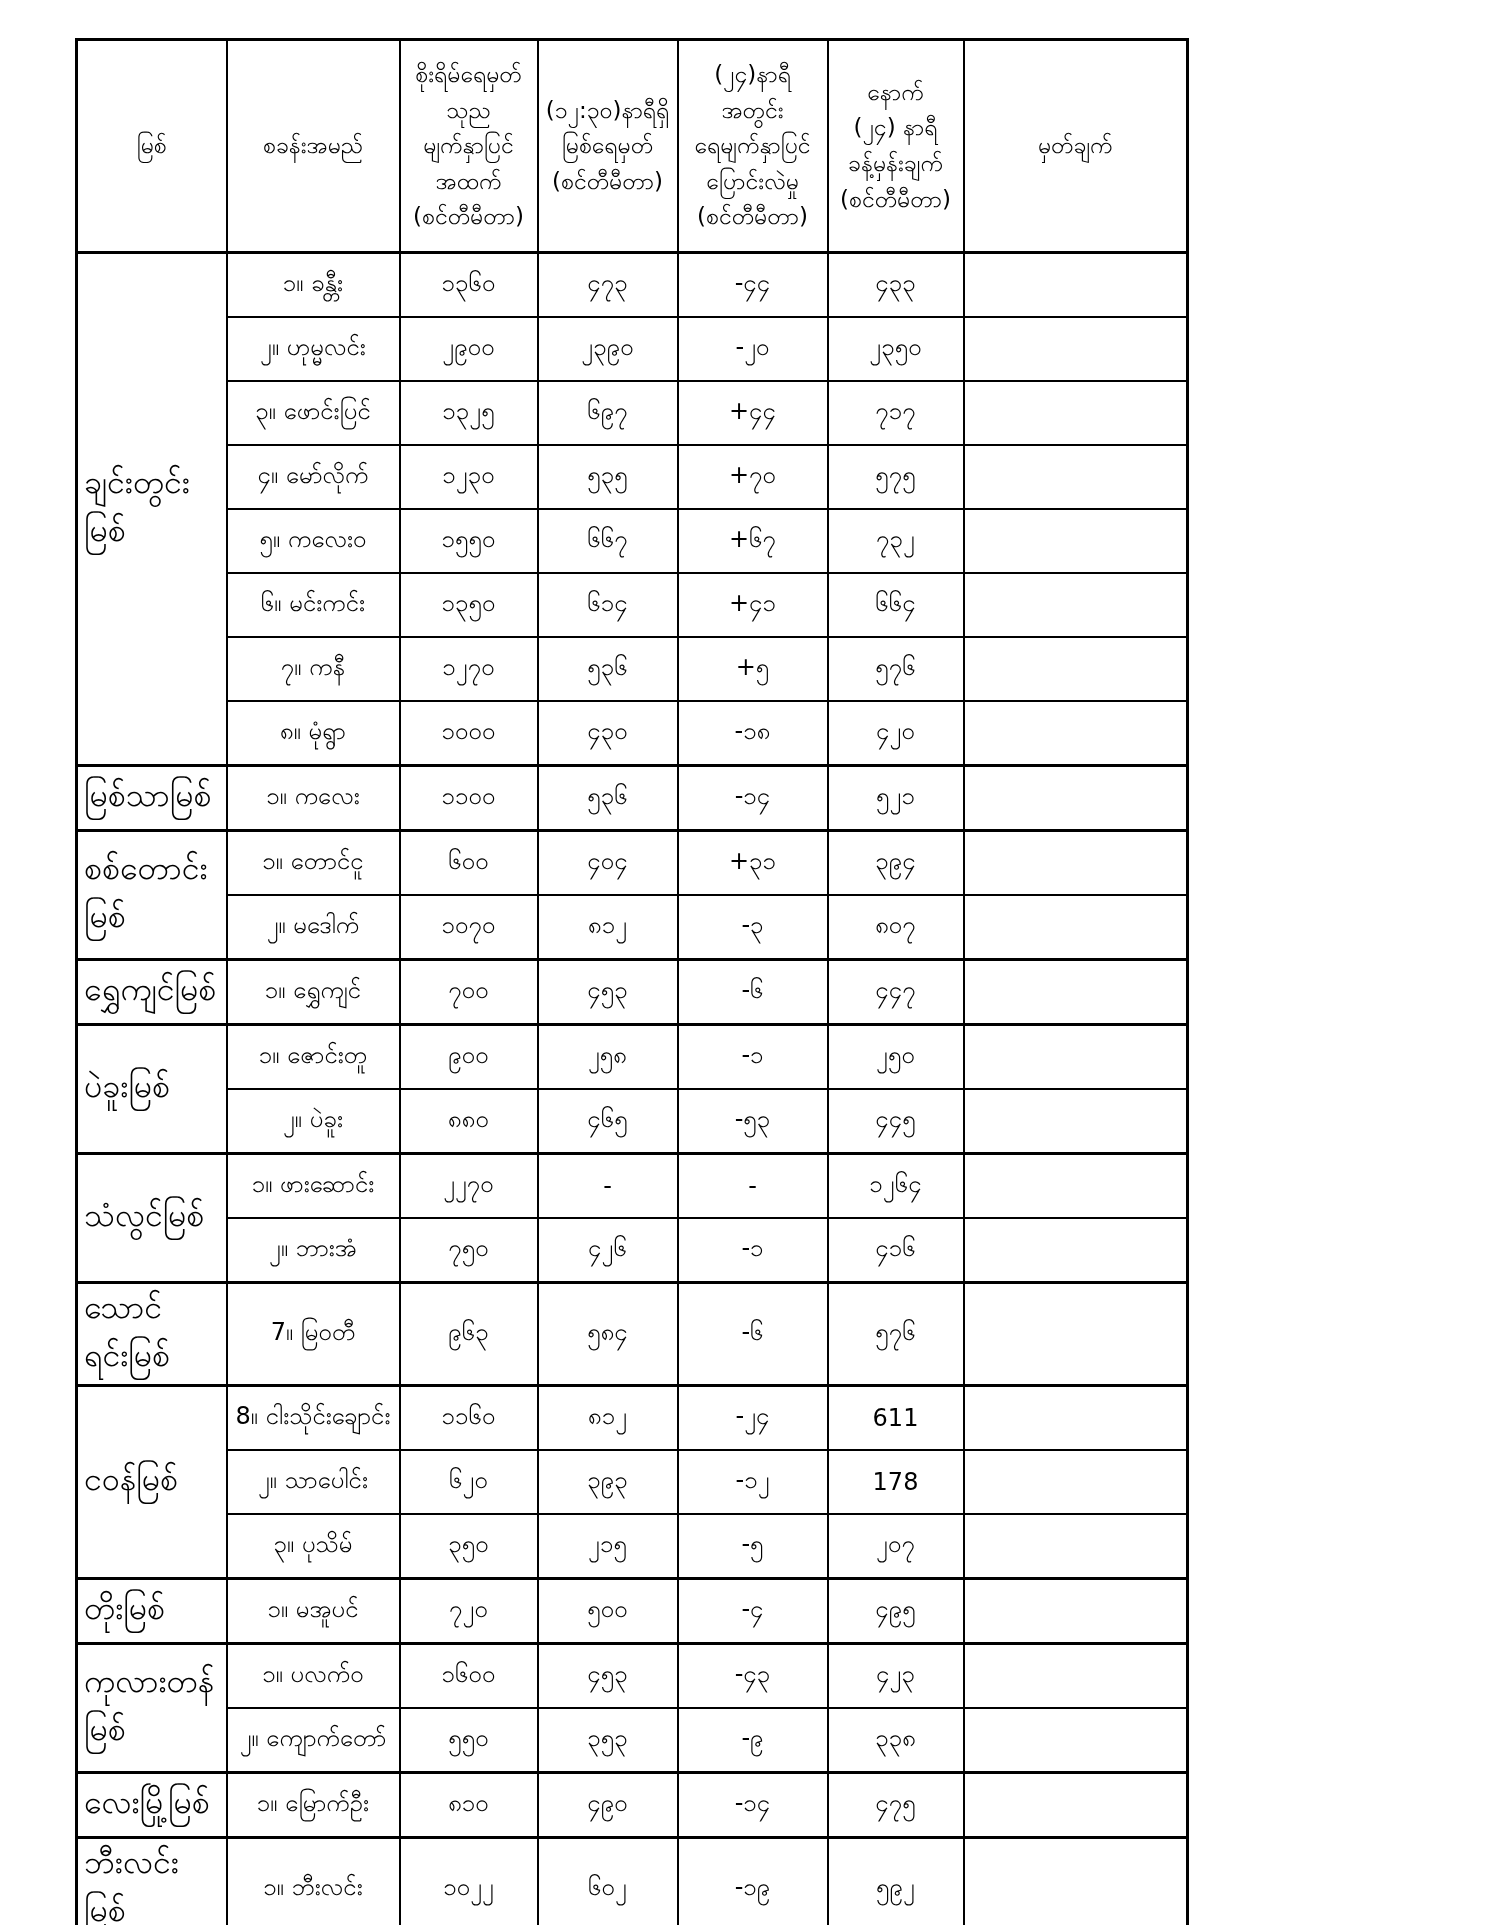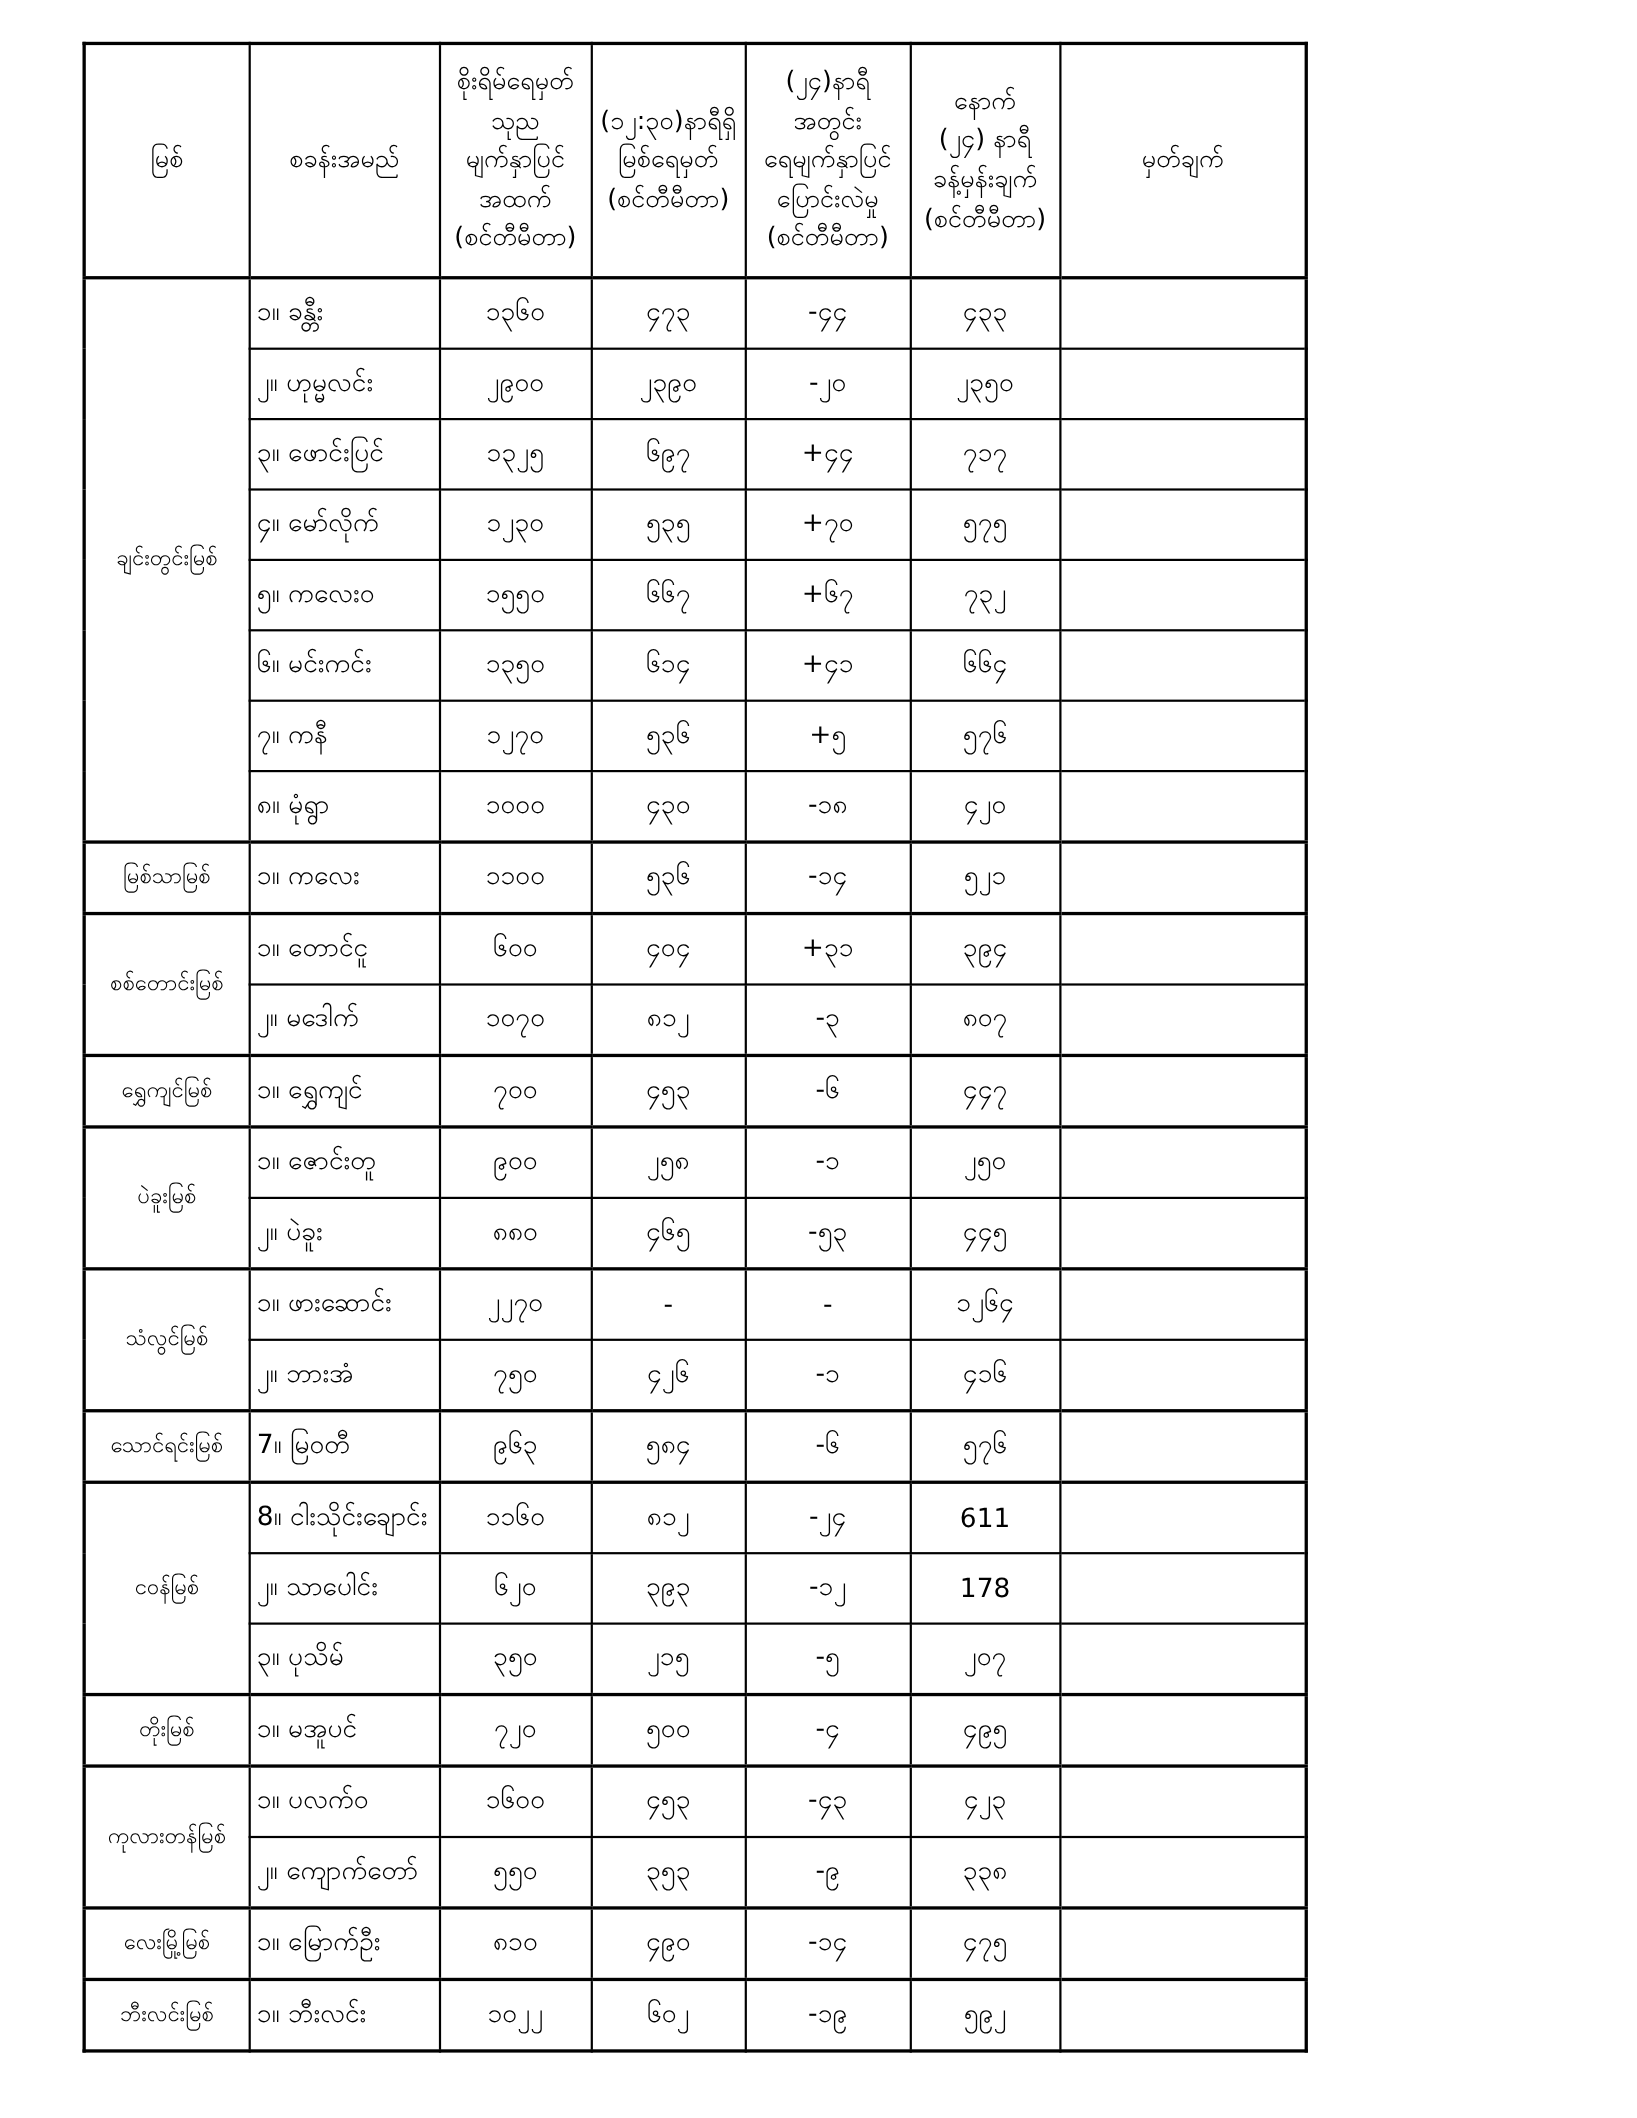--- a/index.html
+++ b/index.html
@@ -40,27 +40,27 @@
     font-size: 23px;
     line-height: 1.55;
     white-space: pre-line;
     border-bottom: 3px solid #000;
   }
   tbody td {
     height: 58px;
     font-size: 24px;
   }
   td.river-cell {
-    text-align: center;
+    text-align: left;
     vertical-align: middle;
     padding-left: 5px;
-    font-size: 20px;
+    font-size: 32px;
   }
   td.station-cell {
-    text-align: left;
+    text-align: center;
     vertical-align: middle;
     padding-left: 9px;
   }
   td.num-cell {
     text-align: center;
     vertical-align: middle;
   }
   tr.group-start > td {
     border-top: 3px solid #000;
   }

